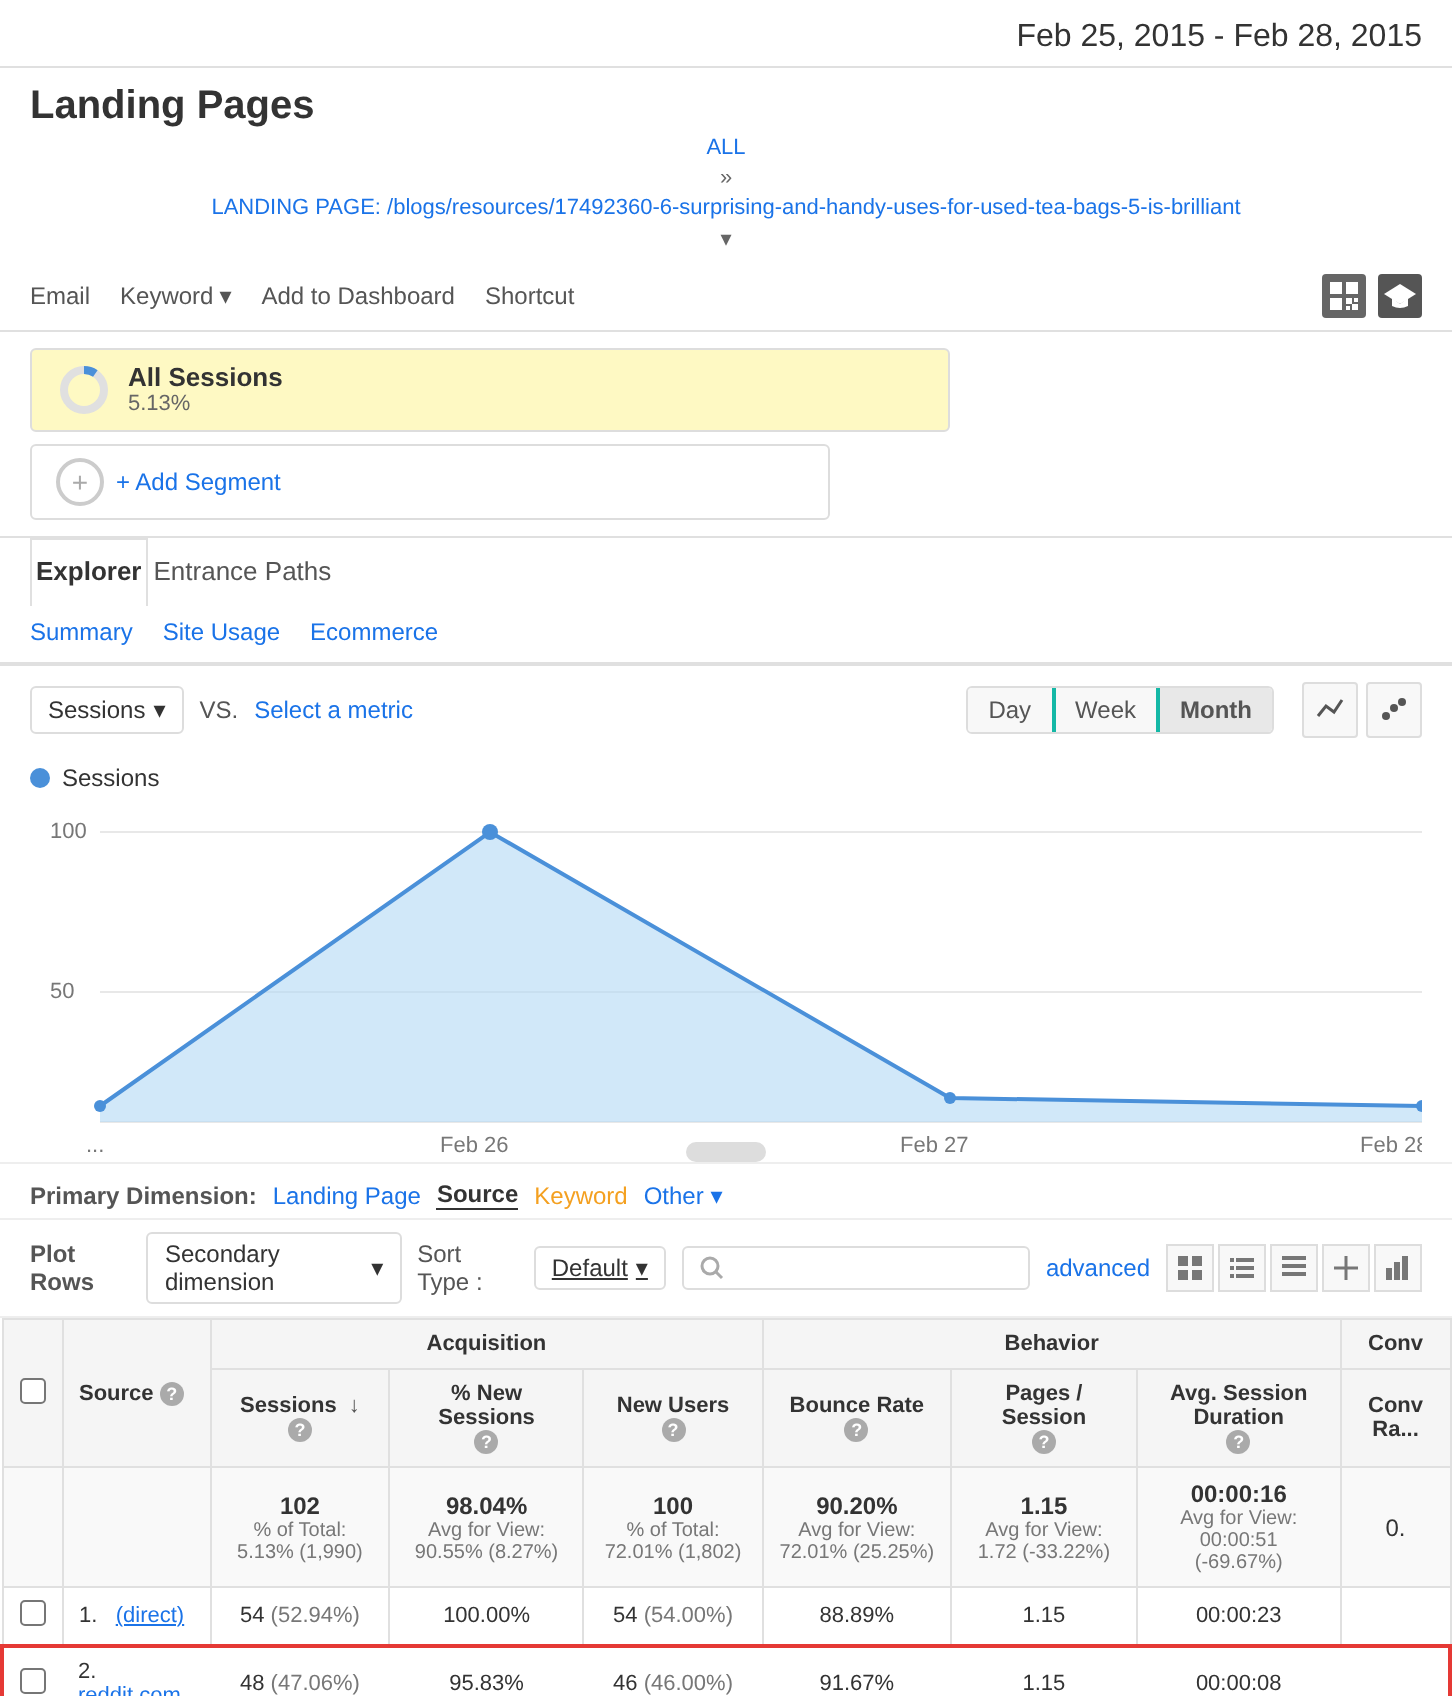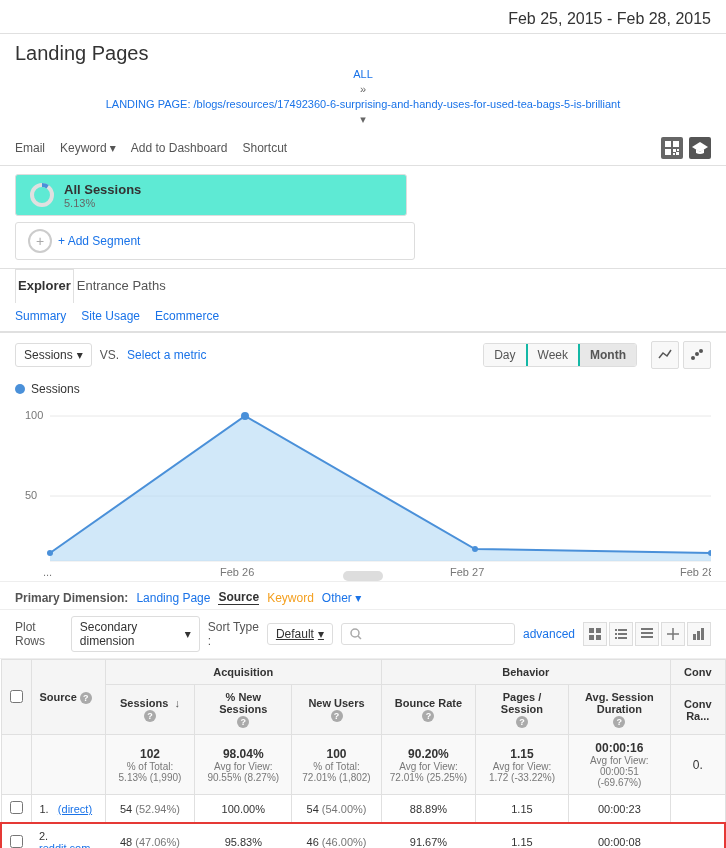--- a/index.html
+++ b/index.html
@@ -2,32 +2,32 @@
 <html><head>
   <meta charset="utf-8">
   <style>
     * { box-sizing: border-box; margin: 0; padding: 0; }
     body { font-family: Arial, sans-serif; font-size: 12px; color: #333; background: #fff; width: 726px; }
 
     .top-bar { display: flex; justify-content: flex-end; padding: 10px 15px 5px; border-bottom: 1px solid #e0e0e0; }
     .date-range { font-size: 16px; color: #333; font-weight: normal; }
 
     .page-title-area { padding: 8px 15px 5px; }
-    .page-title { font-size: 20px; font-weight: normal; color: #333; }
+    .page-title { font-size: 20px; font-weight: bold; color: #333; }
     .breadcrumb { font-size: 11px; color: #666; margin-top: 3px; display: flex; align-items: center; gap: 3px; flex-direction: column; }
     .breadcrumb a { color: #1a73e8; text-decoration: none; }
 
     .toolbar { display: flex; align-items: center; gap: 15px; padding: 6px 15px; border-bottom: 1px solid #e0e0e0; }
     .toolbar-btn { font-size: 12px; color: #555; cursor: pointer; text-decoration: none; border: none; background: none; display: flex; align-items: center; gap: 3px; }
     .qr-icons { margin-left: auto; display: flex; gap: 6px; }
     .qr-icon { width: 22px; height: 22px; background: #666; border-radius: 2px; display: flex; align-items: center; justify-content: center; }
     .qr-icon svg { width: 16px; height: 16px; fill: #fff; }
 
     .segments-area { padding: 8px 15px; border-bottom: 1px solid #e0e0e0; }
-    .segment-chip { display: flex; align-items: center; gap: 8px; background: #5eead4; border: 1px solid #ddd; border-radius: 3px; padding: 6px 12px; width: 392px; }
+    .segment-chip { display: flex; gap: 8px; background: #fef9c3; border: 1px solid #ddd; border-radius: 3px; padding: 6px 12px; width: 460px; }
     .segment-donut { width: 28px; height: 28px; }
     .segment-info { display: flex; flex-direction: column; }
     .segment-name { font-size: 13px; font-weight: bold; color: #333; }
     .segment-pct { font-size: 11px; color: #666; }
     .add-segment { display: flex; align-items: center; gap: 6px; margin-top: 6px; color: #1a73e8; cursor: pointer; font-size: 12px; border: 1px solid #ddd; border-radius: 3px; padding: 6px 12px; width: 400px; }
     .add-segment-circle { width: 24px; height: 24px; border: 2px solid #ccc; border-radius: 50%; display: flex; align-items: center; justify-content: center; color: #aaa; font-size: 14px; }
 
     .tabs-area { padding: 0 15px; border-bottom: 2px solid #e0e0e0; }
     .tabs-row1 { display: flex; gap: 0; }
     .tab { padding: 8px 2px; font-size: 13px; cursor: pointer; color: #555; border: 1px solid transparent; border-bottom: none; }
@@ -52,21 +52,21 @@
     .legend-label { font-size: 12px; color: #333; }
 
     .chart-svg-wrapper { width: 100%; height: 180px; position: relative; }
 
     .primary-dim { padding: 8px 15px 4px; display: flex; align-items: center; gap: 8px; font-size: 12px; border-top: 1px solid #eee; }
     .primary-dim-label { color: #555; font-weight: bold; }
     .primary-dim-link { color: #1a73e8; cursor: pointer; }
     .primary-dim-link.active { font-weight: bold; color: #333; border-bottom: 1px solid #333; }
 
     .table-controls { display: flex; align-items: center; gap: 8px; padding: 6px 15px; border-top: 1px solid #eee; border-bottom: 1px solid #eee; }
-    .plot-rows-btn { font-size: 12px; color: #555; font-weight: normal; }
+    .plot-rows-btn { font-size: 12px; color: #555; font-weight: bold; }
     .sec-dim-dropdown { display: flex; align-items: center; gap: 4px; border: 1px solid #ddd; border-radius: 3px; padding: 3px 8px; cursor: pointer; font-size: 12px; }
     .sort-label { font-size: 12px; color: #555; }
     .sort-dropdown { display: flex; align-items: center; gap: 4px; border: 1px solid #ddd; border-radius: 3px; padding: 3px 8px; cursor: pointer; font-size: 12px; text-decoration: underline; }
     .search-box { margin-left: auto; display: flex; align-items: center; border: 1px solid #ddd; border-radius: 3px; padding: 3px 8px; gap: 4px; }
     .search-box input { border: none; outline: none; font-size: 12px; width: 140px; }
     .advanced-link { font-size: 12px; color: #1a73e8; cursor: pointer; }
     .view-btns { display: flex; gap: 2px; }
     .view-btn { width: 24px; height: 24px; border: 1px solid #ddd; background: #f8f8f8; cursor: pointer; display: flex; align-items: center; justify-content: center; font-size: 10px; color: #555; }
 
     .data-table { width: 100%; border-collapse: collapse; font-size: 11px; }

